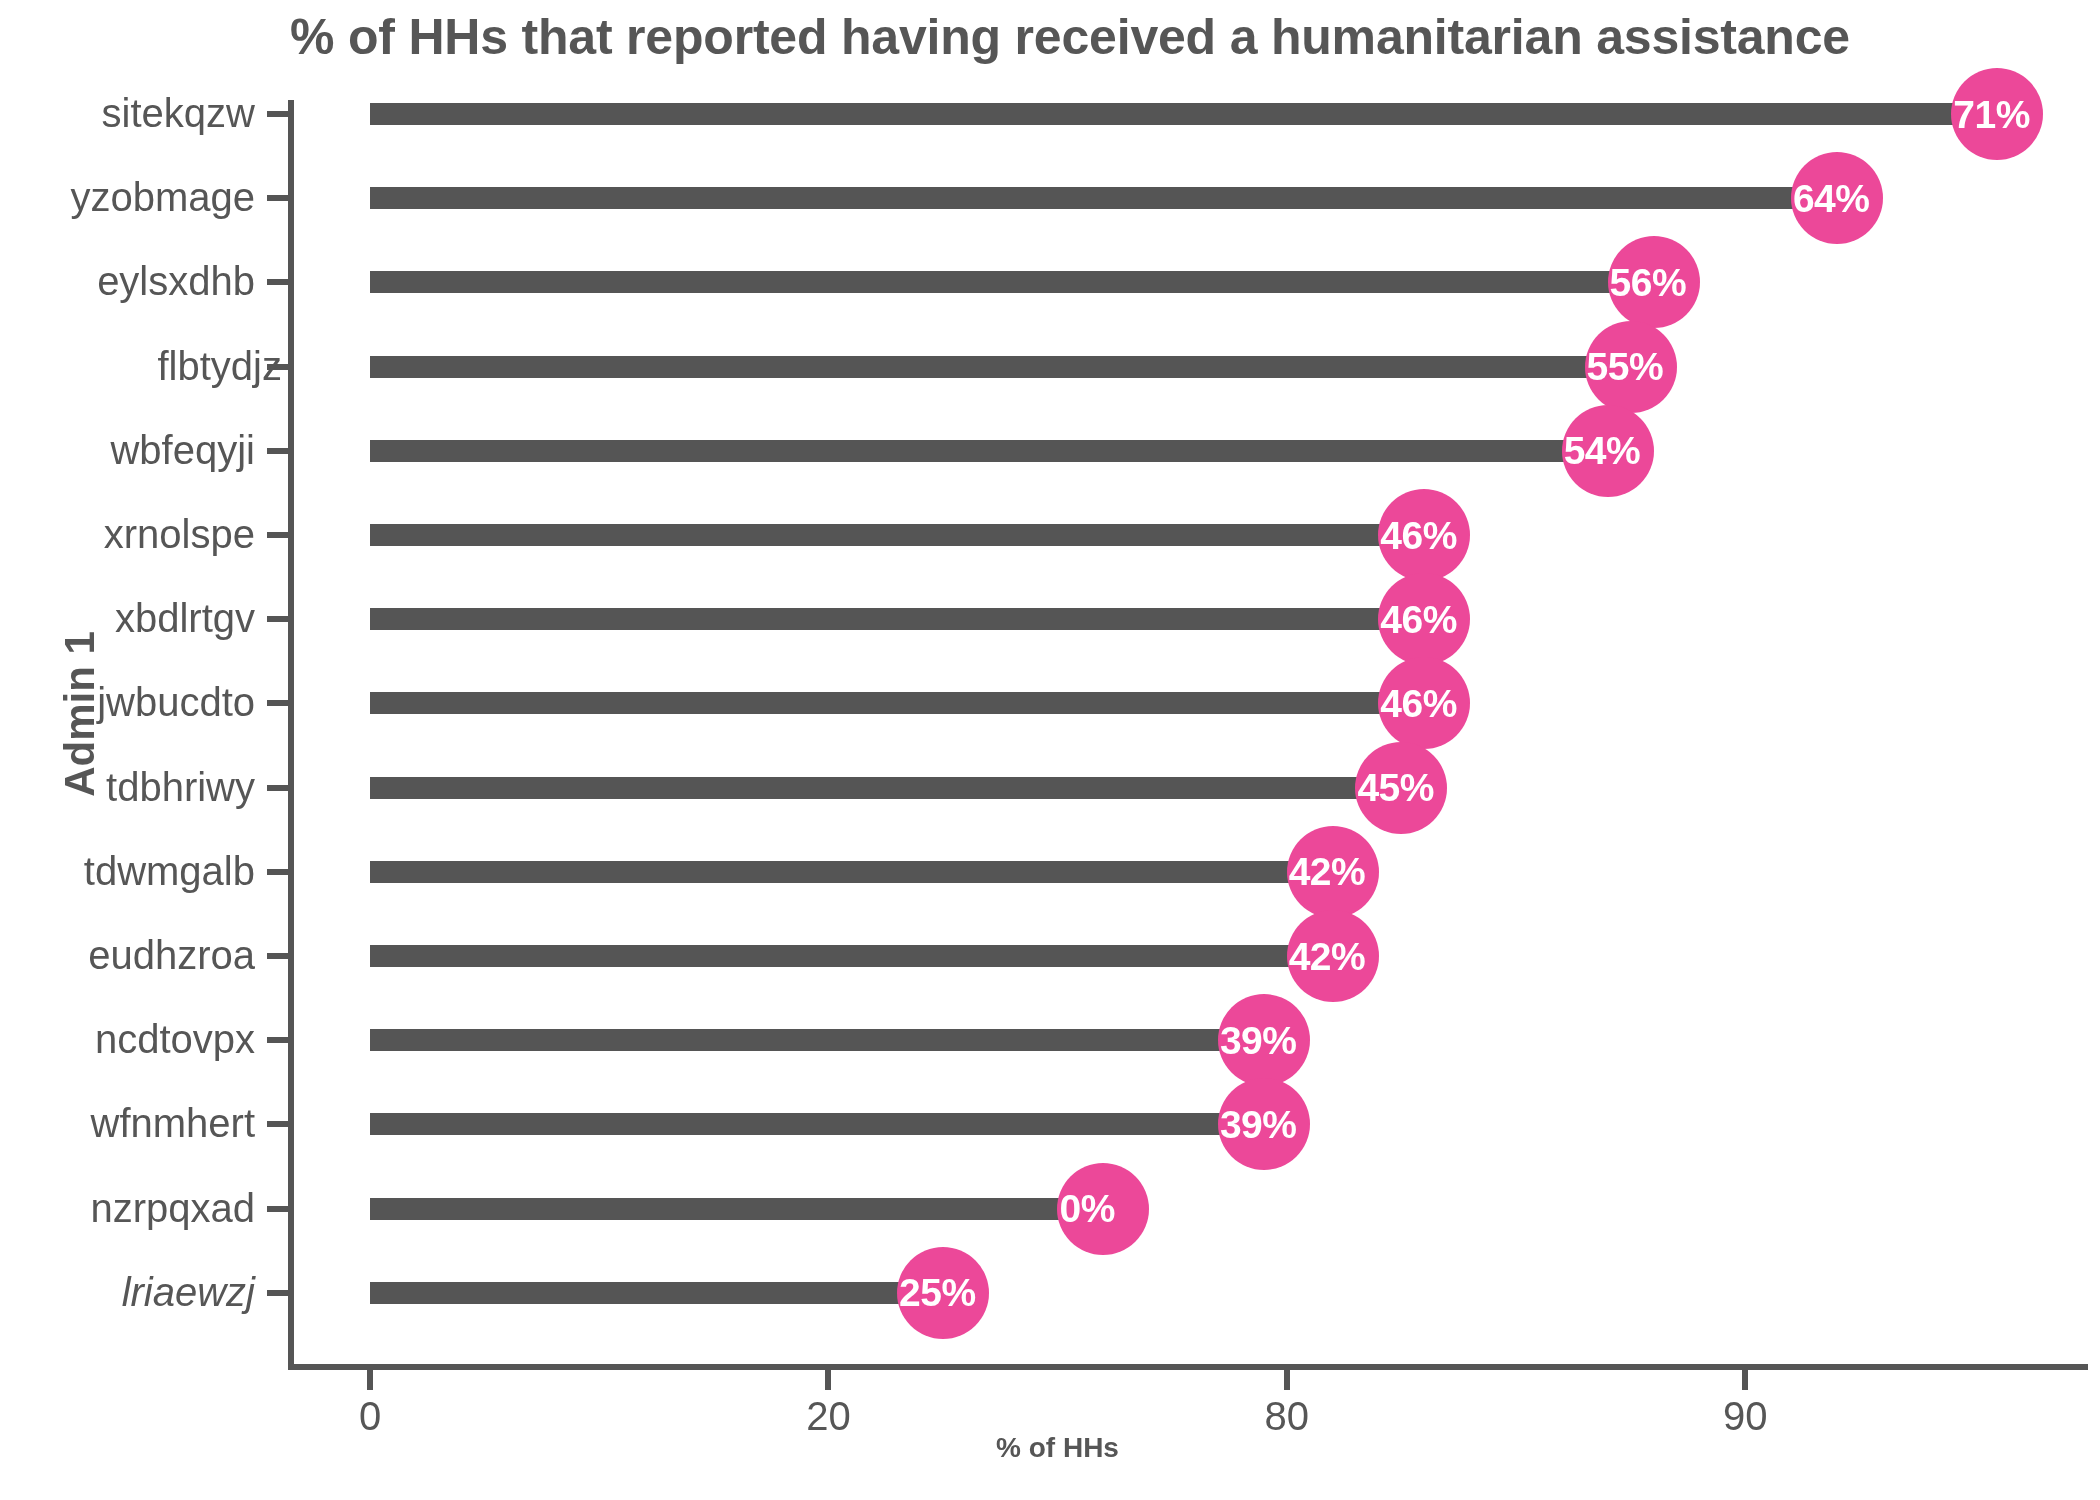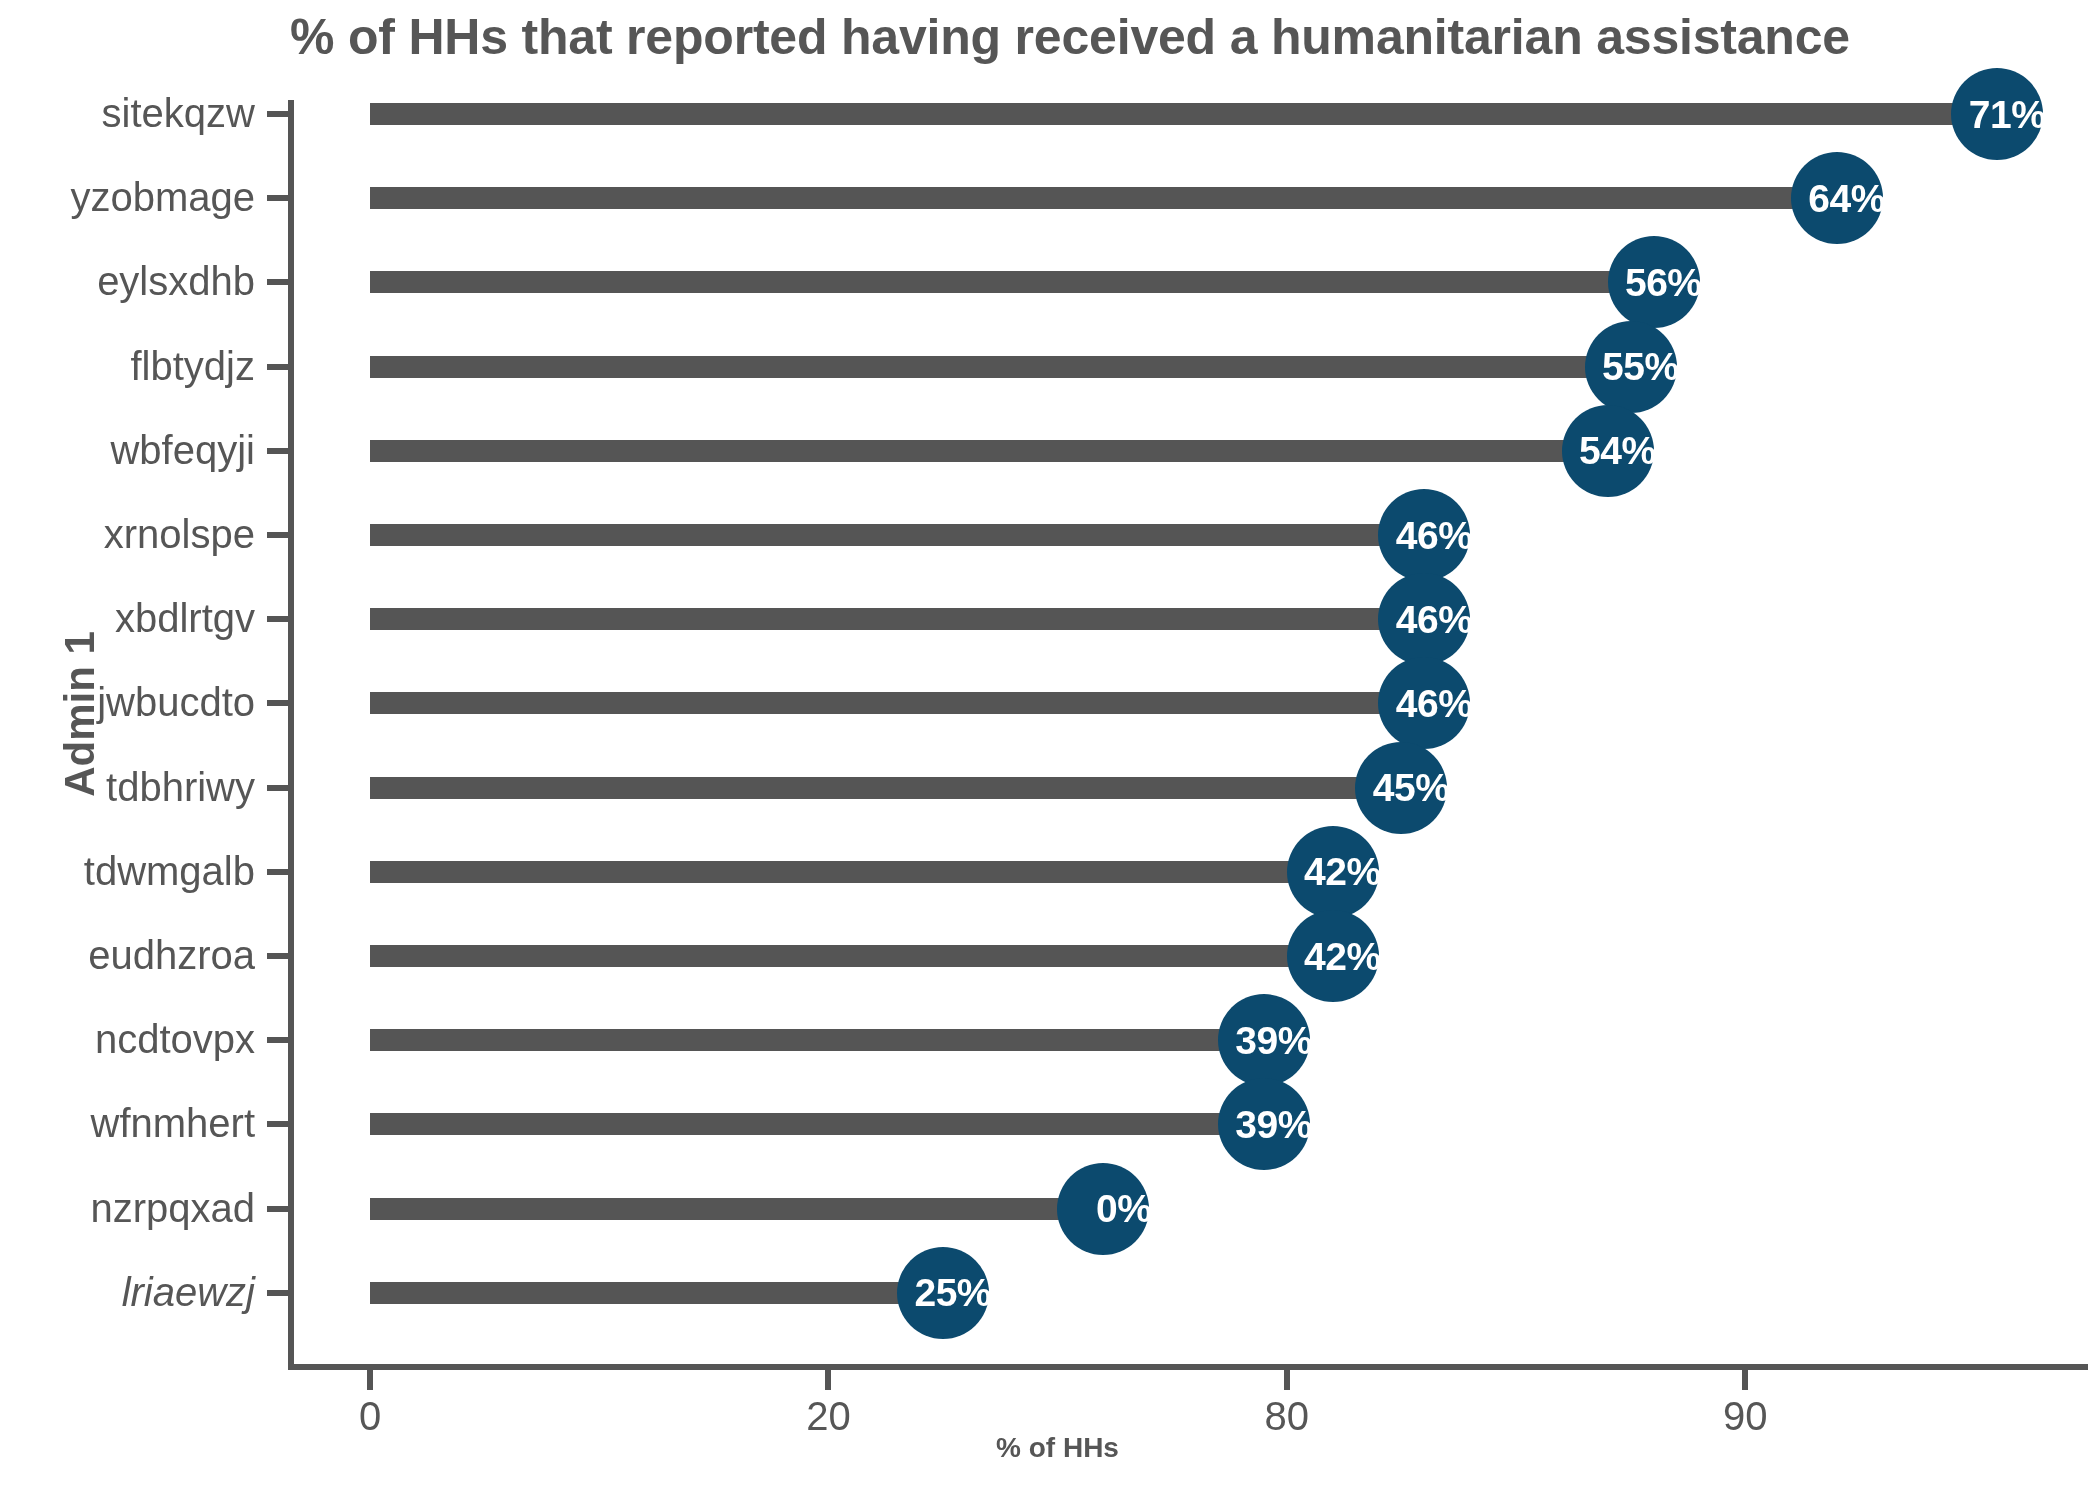--- a/index.html
+++ b/index.html
@@ -123,24 +123,24 @@
     position: absolute;
     left: 370px;
     height: 22px;
     background: #555555;
   }
   .bubble {
     position: absolute;
     width: 92px;
     height: 92px;
     border-radius: 50%;
-    background: #0c4a6e;
+    background: #ec4899;
     display: flex;
     align-items: center;
-    justify-content: flex-end;
+    justify-content: flex-start;
   }
   .bubble-value {
     font-size: 39px;
     font-weight: bold;
     color: #ffffff;
     line-height: 1;
     letter-spacing: -0.5px;
     transform: translateX(2px);
   }
 </style>
@@ -221,21 +221,21 @@
         </div>
       </div>
     <div id="yaxis-layer">
         <div class="ytick" style="top: 111px;"></div>
         <div class="ylabel" style="top: 93px;">sitekqzw</div>
         <div class="ytick" style="top: 195.2px;"></div>
         <div class="ylabel" style="top: 177.2px;">yzobmage</div>
         <div class="ytick" style="top: 279.4px;"></div>
         <div class="ylabel" style="top: 261.4px;">eylsxdhb</div>
         <div class="ytick" style="top: 363.6px;"></div>
-        <div class="ylabel" style="top: 345.6px;">flbtydjz</div>
+        <div class="ylabel" style="top: 345.6px; margin-left: 27px;">flbtydjz</div>
         <div class="ytick" style="top: 447.8px;"></div>
         <div class="ylabel" style="top: 429.8px;">wbfeqyji</div>
         <div class="ytick" style="top: 532px;"></div>
         <div class="ylabel" style="top: 514px;">xrnolspe</div>
         <div class="ytick" style="top: 616.2px;"></div>
         <div class="ylabel" style="top: 598.2px;">xbdlrtgv</div>
         <div class="ytick" style="top: 700.4px;"></div>
         <div class="ylabel" style="top: 682.4px;">jwbucdto</div>
         <div class="ytick" style="top: 784.6px;"></div>
         <div class="ylabel" style="top: 766.6px;">tdbhriwy</div>

